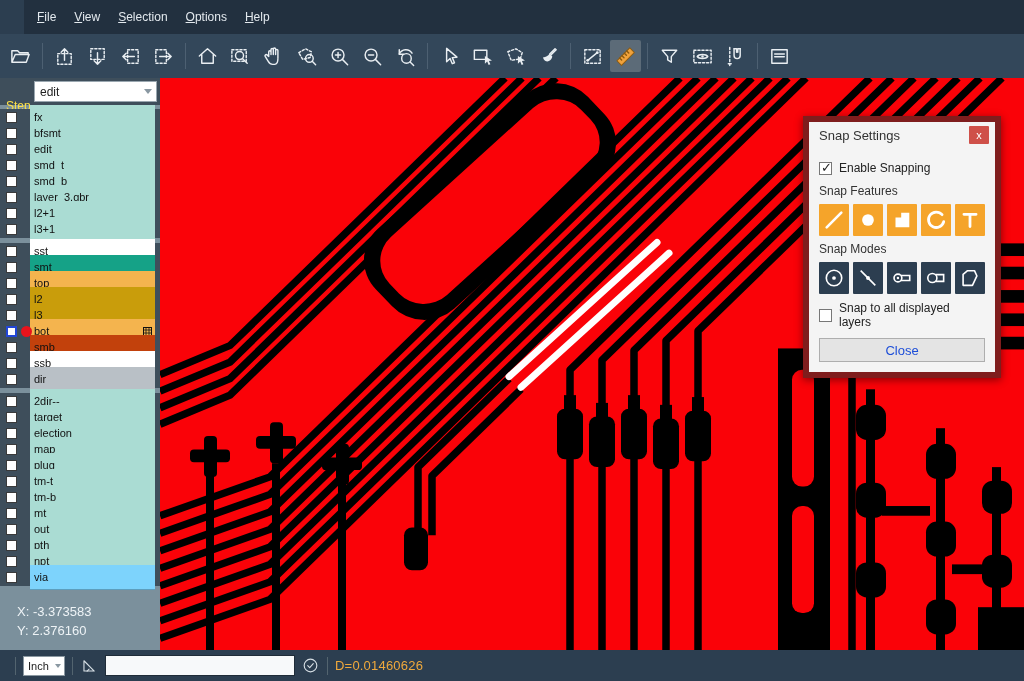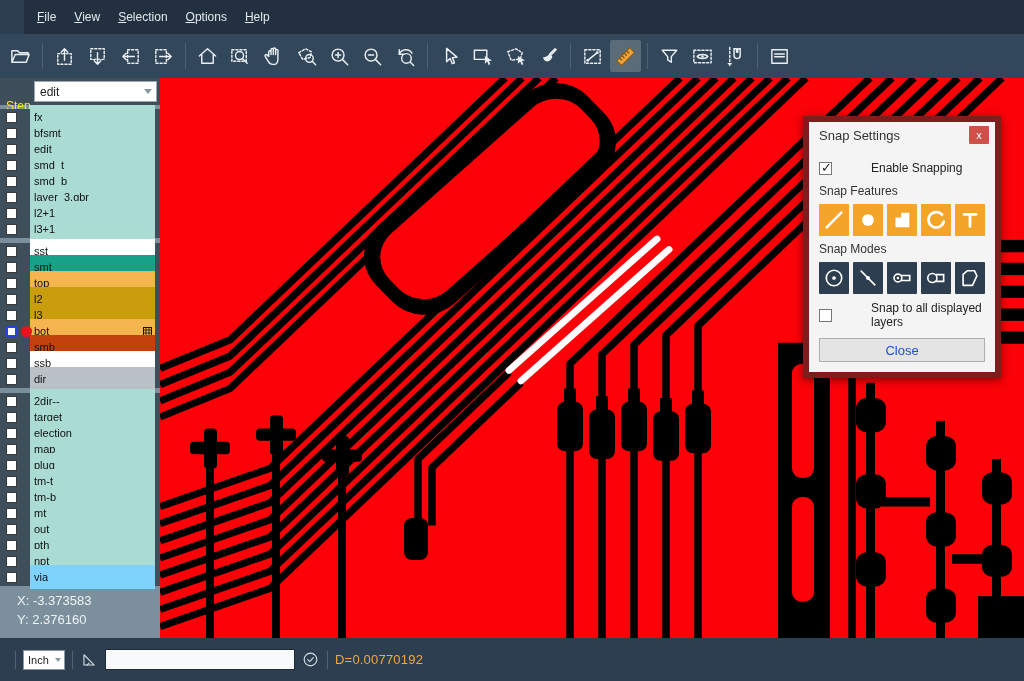--- a/index.html
+++ b/index.html
@@ -44,33 +44,33 @@
   
   .canvas { position:relative; width:864px; height:100%; background:#fa0208; overflow:hidden; }
   .canvas svg.art { position:absolute; inset:0; width:100%; height:100%; display:block; }
 
   
   .dialog { position:absolute; left:643px; top:38px; width:198px; background:#f4f4f4; border:6px solid #7f1d1d; box-shadow:0 2px 8px rgba(0,0,0,.45); font-size:12px; color:#222; }
   .dlg-title { height:26px; display:flex; align-items:center; padding:0 6px 0 10px; font-size:13px; color:#333; }
   .dlg-title .t { flex:1; }
   .dlg-x { width:20px; height:18px; background:#cf5049; color:#fff; font-size:11px; display:flex; align-items:center; justify-content:center; border-radius:1px; }
   .dlg-body { padding:6px 10px 10px; }
-  .chk-row { display:flex; align-items:center; margin:7px 0 9px;gap:32px; }
+  .chk-row { display:flex; align-items:center; margin:7px 0 9px; }
   .chk { width:13px; height:13px; background:#fff; border:1px solid #777; margin-right:7px; position:relative; flex:0 0 auto; }
   .chk.checked::after { content:"✓"; position:absolute; left:1px; top:-3px; font-size:13px; color:#222; }
   .sect-label { margin:4px 0 6px; color:#333; }
   .btn-row { display:flex; gap:4px; margin-bottom:6px; }
   .sq-btn { width:32px; height:32px; display:flex; align-items:center; justify-content:center; border-radius:1px; }
   .sq-btn.orange { background:#f5a42a; }
   .sq-btn.dark { background:#2c3e50; }
   .sq-btn svg { width:26px; height:26px; }
   .close-btn { margin-top:4px; height:24px; width:100%; background:#e4e4e4; border:1px solid #aeaeae; display:flex; align-items:center; justify-content:center; font-size:13px; color:#1d4ed8; }
 
   
-  .statusbar { height:43px; background:#2c3e50; display:flex; align-items:center; padding-left:8px; flex:0 0 auto; }
+  .statusbar { height:31px; background:#2c3e50; display:flex; align-items:center; padding-left:8px; flex:0 0 auto; }
   .ssep { width:1px; height:18px; background:#53646f; margin:0 7px; }
   .unit-select { width:42px; height:20px; background:#fff; border:1px solid #8b98a1; display:flex; align-items:center; padding-left:4px; font-size:11px; color:#222; position:relative; }
   .unit-select .chev { position:absolute; right:3px; top:7px; width:0; height:0; border-left:3.5px solid transparent; border-right:3.5px solid transparent; border-top:4.5px solid #8a98a2; }
   .sicon { width:19px; height:19px; stroke:#d7dfe5; fill:none; stroke-width:1.4; stroke-linecap:round; stroke-linejoin:round; }
   .sb-input { width:190px; height:21px; background:#f7f9fa; border:1px solid #1f2c38; margin:0 6px 0 6px; font-size:12px; padding:0 4px; color:#222; }
   .d-value { font-size:13px; color:#f0a93c; letter-spacing:.2px; }
 </style>
 </head>
 <body>
 
@@ -684,15 +684,15 @@
     <svg class="sicon" viewBox="0 0 24 24">
         <path d="M5 19V6l13 13z"></path>
         <path d="M9 19l2.5-2.5"></path>
       </svg>
     <input class="sb-input" value="" style="">
     <svg class="sicon" viewBox="0 0 24 24">
         <circle cx="12" cy="12" r="8"></circle>
         <path d="M8.5 12.2l2.5 2.5 4.5-5"></path>
       </svg>
     <div class="ssep"></div>
-    <div class="d-value">D=0.00770192</div>
+    <div class="d-value">D=0.01460626</div>
   </div>
 </div>
 
 </body></html>

